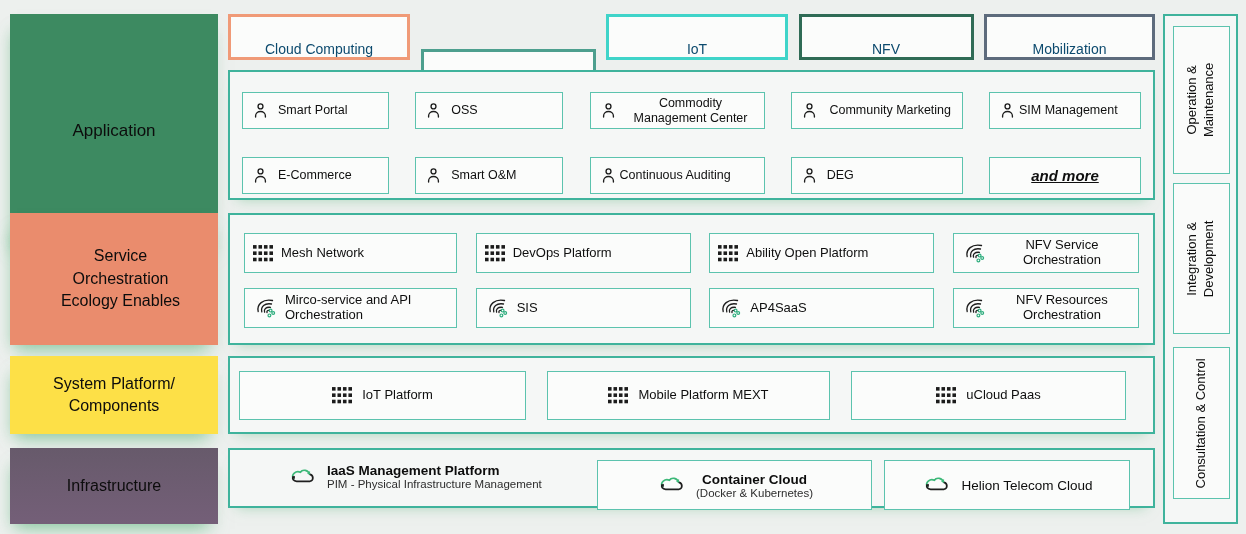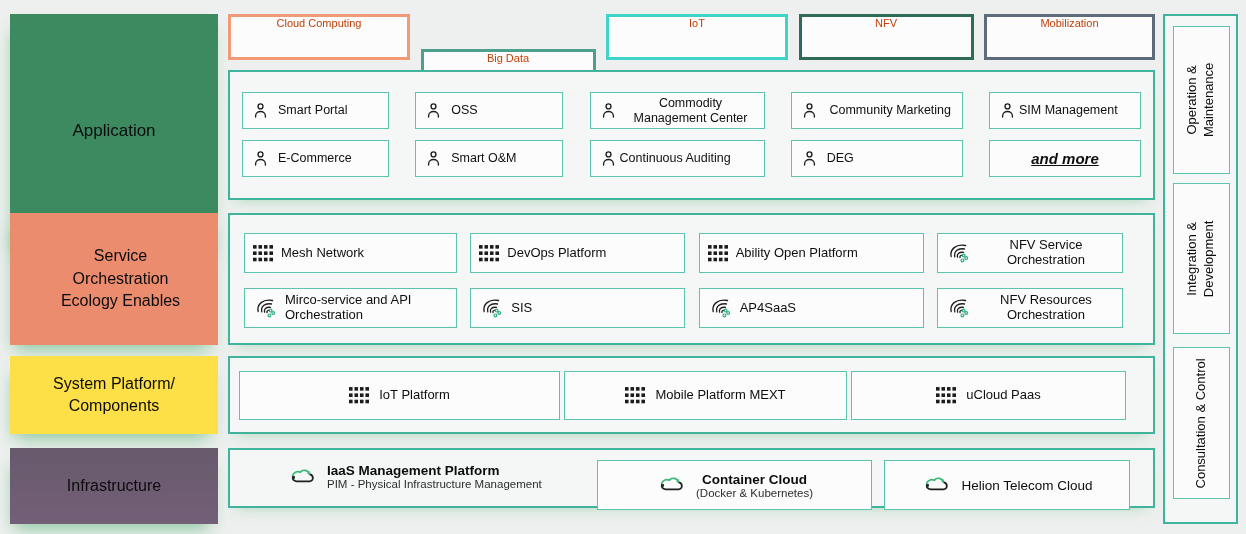--- a/index.html
+++ b/index.html
@@ -22,22 +22,22 @@
   #lab-svc   { top: 213px; height: 132px; background: #ea8c6d; padding-left: 13px; }
   #lab-sys   { top: 356px; height: 78px;  background: #fde047; }
   #lab-infra { top: 448px; height: 76px;  background: linear-gradient(#675a6b, #745f78); }
   
   .tags {
     position: absolute; left: 228px; top: 14px; width: 927px; height: 46px;
     display: flex; justify-content: space-between;
   }
   .tag {
     height: 46px; background: #fbfcfb; border: 3px solid #888;
-    display: flex; align-items: flex-start; justify-content: center;
-    font-size: 11px; color: #c2410c;
+    display: flex; align-items: flex-end; justify-content: center;
+    font-size: 14px; color: #0c4a6e;
   }
   .tag-cloud { width: 182px; border-color: #f09a77; }
   .tag-bigdata { width: 175px; border-color: #4d9f8e; margin-top: 35px; }
   .tag-iot { width: 182px; border-color: #3fd4c9; }
   .tag-nfv { width: 175px; border-color: #2f6b55; }
   .tag-mob { width: 171px; border-color: #5d6b7c; }
   
   .container {
     position: absolute; left: 228px; width: 927px;
     border: 2px solid #3fb39c; background: #f5f7f6;
@@ -52,36 +52,36 @@
     border: 1px solid #5cc3ae; background: #fbfcfb;
     display: flex; align-items: center; gap: 8px;
     padding: 2px 8px; font-size: 12.5px; line-height: 1.15; color: #0f0f0f;
   }
   .itm svg { flex: 0 0 auto; }
   .itm .lbl { white-space: normal; }
   .itm.center .lbl { flex: 1; text-align: center; }
   
   .grid-app {
     display: grid; grid-template-columns: 147px 148px 175px 172px 152px;
-    justify-content: space-between; row-gap: 11px; padding: 20px 12px 0 12px;
+    justify-content: space-between; row-gap: 28px; padding: 20px 12px 0 12px;
   }
   .grid-app .itm { height: 37px; }
   .itm.andmore { justify-content: center; font-size: 15px; font-style: italic; font-weight: bold; }
   .itm.andmore .lbl { text-decoration: underline; flex: none; }
   .itm.tight { gap: 2px; }
   
   .grid-svc {
     display: grid; grid-template-columns: 213px 215px 225px 186px;
-    justify-content: space-between; row-gap: 15px; padding: 18px 30px 0 14px;
+    justify-content: space-between; row-gap: 15px; padding: 18px 14px 0 14px;
   }
   .grid-svc .itm { height: 40px; font-size: 13px; }
   
   .grid-sys { display: flex; justify-content: space-between; padding: 13px 27px 0 9px; }
   .grid-sys .itm { height: 49px; justify-content: center; font-size: 13px; gap: 10px; }
-  .sys-1 { width: 321px; } .sys-2 { width: 283px; } .sys-3 { width: 275px; }
+  .sys-1 { width: 287px; } .sys-2 { width: 283px; } .sys-3 { width: 275px; }
   
   .infra-item { position: absolute; display: flex; align-items: center; gap: 10px; }
   .infra-title { font-size: 13.5px; font-weight: bold; color: #0d0d0d; }
   .infra-sub { font-size: 11.5px; color: #2d2d2d; }
   #iaas { left: 57px; top: 13px; }
   .infra-box {
     position: absolute; border: 1px solid #5cc3ae; background: #fbfcfb;
     display: flex; align-items: center; justify-content: center; gap: 10px;
   }
   #container-cloud { left: 367px; top: 10px; width: 275px; height: 50px; }

